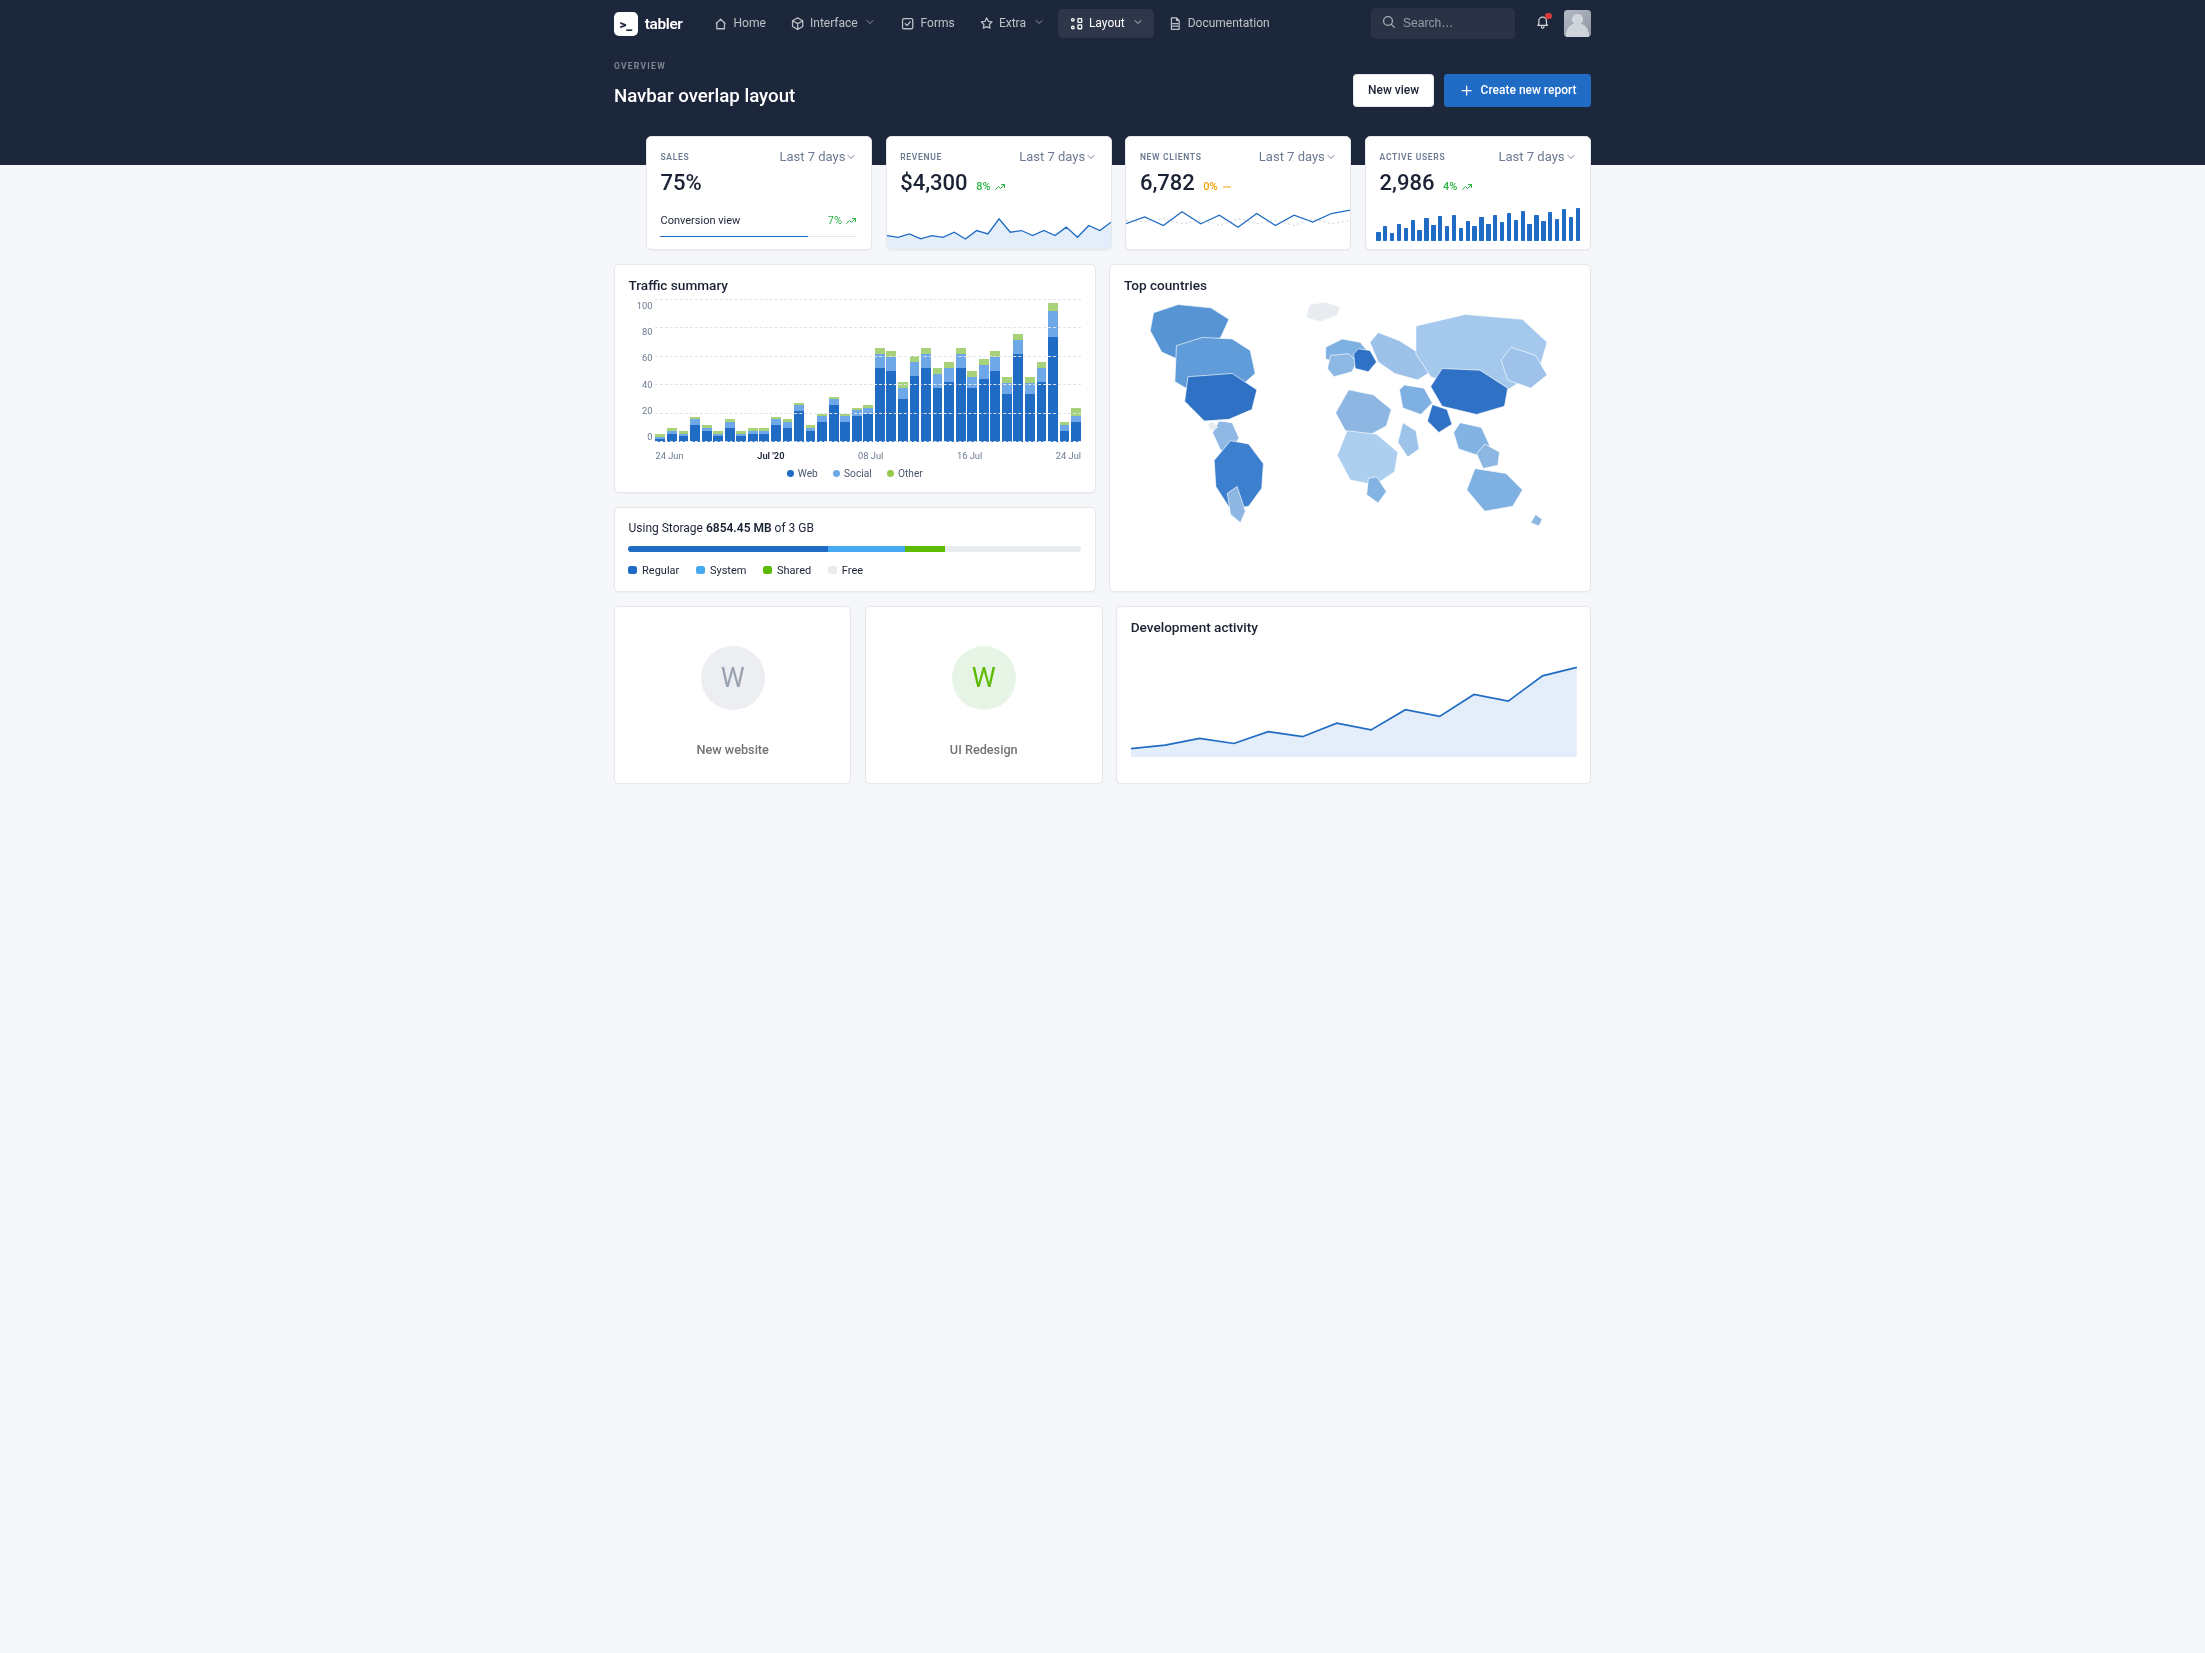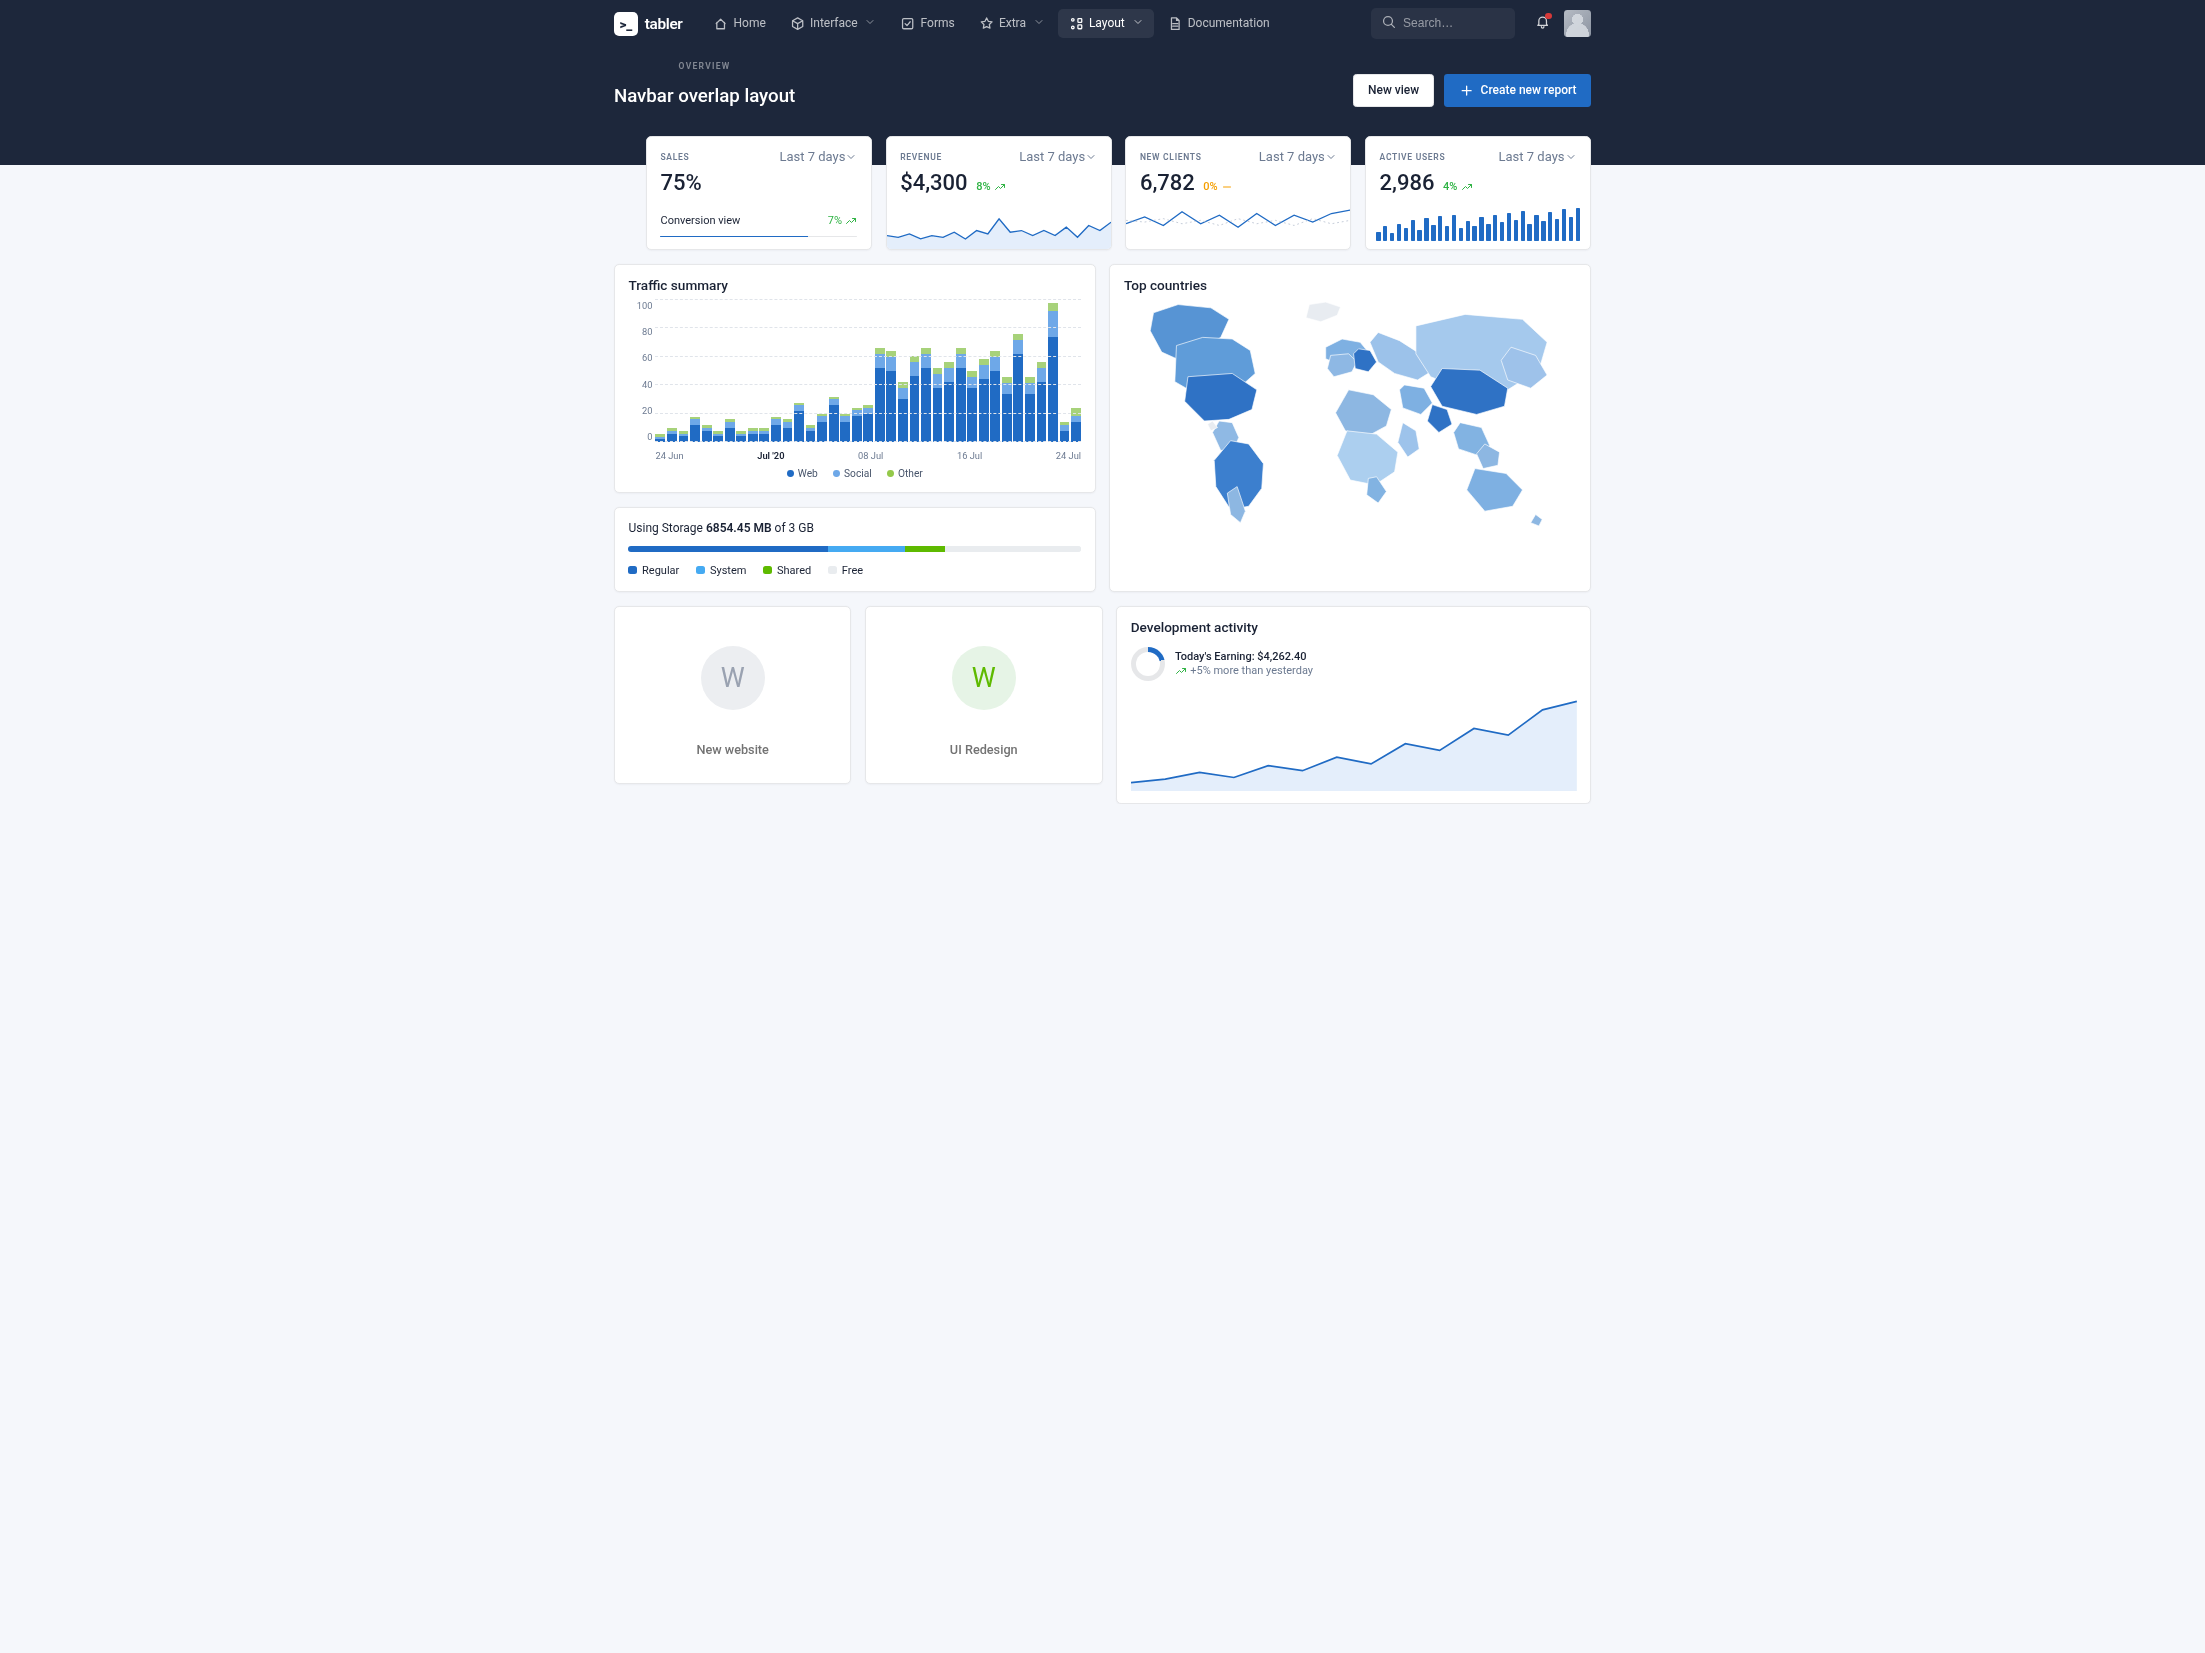--- a/index.html
+++ b/index.html
@@ -15,21 +15,21 @@
 .nav-item .nav-icon { width: 15.3px; height: 15.3px; display: inline-flex; align-items: center; justify-content: center; }
 .nav-chevron { font-size: 8.5px; opacity: 0.7; margin-left: 1.7px; }
 .nav-spacer { flex: 1; }
 .search { display: flex; align-items: center; background: rgba(255,255,255,0.06); border-radius: 5.1px; padding: 6.8px 10.2px; width: 144px; color: rgba(255,255,255,0.6); gap: 6.8px; }
 .search input { background: transparent; border: 0; outline: 0; color: rgba(255,255,255,0.9); width: 100%; font-size: 12px; }
 .search input::placeholder { color: rgba(255,255,255,0.5); }
 .bell-wrap { position: relative; margin: 0 13.6px 0 20.4px; color: rgba(255,255,255,0.8); }
 .bell-dot { position: absolute; top: -1.7px; right: -1.7px; width: 6.8px; height: 6.8px; border-radius: 50%; background: #d63939; }
 .avatar { width: 27px; height: 27px; border-radius: 3.4px; background: linear-gradient(135deg,#b5bbc4,#8c94a1); overflow: hidden; position: relative; }
 .avatar::after { content:""; position:absolute; inset:0; background: radial-gradient(circle at 50% 35%, #d9dde3 0 25%, transparent 26%), radial-gradient(circle at 50% 90%, #d9dde3 0 40%, transparent 41%); opacity:0.85; }
-.page-header-row { max-width: 1018px; margin: 13.6px auto 0 auto; padding: 0 20.4px; display: flex; align-items: flex-end; justify-content: space-between; text-align: center; }
+.page-header-row { max-width: 1018px; margin: 13.6px auto 0 auto; padding: 0 20.4px; display: flex; align-items: flex-end; justify-content: space-between; }
 .pretitle { color: rgba(255,255,255,0.45); font-size: 8.5px; letter-spacing: 1.3px; font-weight: 600; }
 .page-title { color: #fff; font-size: 18.7px; font-weight: 500; margin-top: 14px; }
 .header-actions { display: flex; gap: 10.2px; }
 .btn { display: inline-flex; align-items: center; gap: 6.8px; padding: 7.6px 13.6px; border-radius: 3.4px; font-size: 12px; font-weight: 500; cursor: pointer; border: 0.8px solid transparent; }
 .btn-white { background: #fff; color: #1a2234; border-color: #e6e7e9; }
 .btn-primary { background: #206bc4; color: #fff; }
 .container-xl { max-width: 1018px; margin: 0 auto; padding: 0 20.4px; }
 .cards-row { display: grid; grid-template-columns: repeat(4,1fr); gap: 13.6px; margin-top: 20.4px; position: relative; z-index: 2; padding-left: 32px; }
 .card { background: #fff; border: 0.8px solid #e6e7e9; border-radius: 5.1px; box-shadow: 0 0.8px 1.7px rgba(26,34,52,0.04); }
 .stat-card { padding: 12px 13.6px; display: flex; flex-direction: column; height: 114px; position: relative; overflow: hidden; }
@@ -667,32 +667,20 @@
     </div>
     <div class="card project-card">
       <div class="proj-avatar green">
           <span>W</span>
         </div>
       <div class="proj-title">UI Redesign</div>
     </div>
     <div class="card">
       <div class="card-title">Development activity</div>
       <div class="dev-body">
-        <div class="dev-row">
-          <div class="donut"></div>
-          <div class="dev-lines">
-            <div class="dev-earn"><span>Today's Earning: </span><span>$4,262.40</span></div>
-            <div class="dev-more">
-                <svg class="icon icon-sm" style="color:#2fb344" viewBox="0 0 14 14" width="12" height="12">
-                  <use href="#i-trend"></use>
-                </svg>
-                <span>+5% more than yesterday</span>
-              </div>
-          </div>
-        </div>
         <div class="dev-spark">
           <svg width="100%" height="100%" viewBox="0 0 520 110" preserveAspectRatio="none">
             <path d="M0,100 40,96 80,88 120,94 160,80 200,86 240,70 280,78 320,54 360,62 400,36 440,44 480,14 520,4 L520,110 L0,110Z" fill="#e4eefb"></path>
             <path d="M0,100 40,96 80,88 120,94 160,80 200,86 240,70 280,78 320,54 360,62 400,36 440,44 480,14 520,4" stroke="#206bc4" stroke-width="2" fill="none"></path>
           </svg>
         </div>
       </div>
     </div>
   </div>
 </div>

